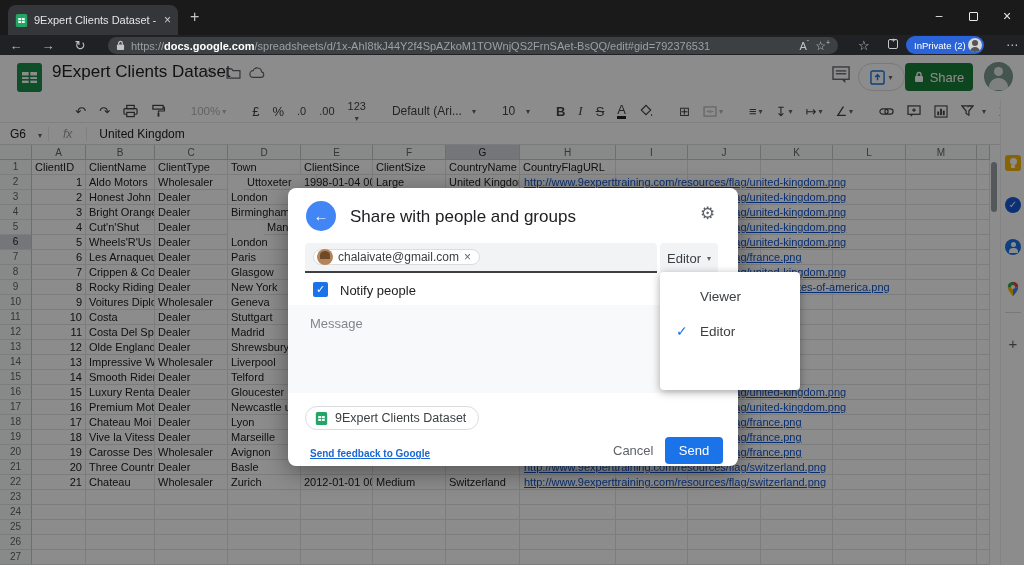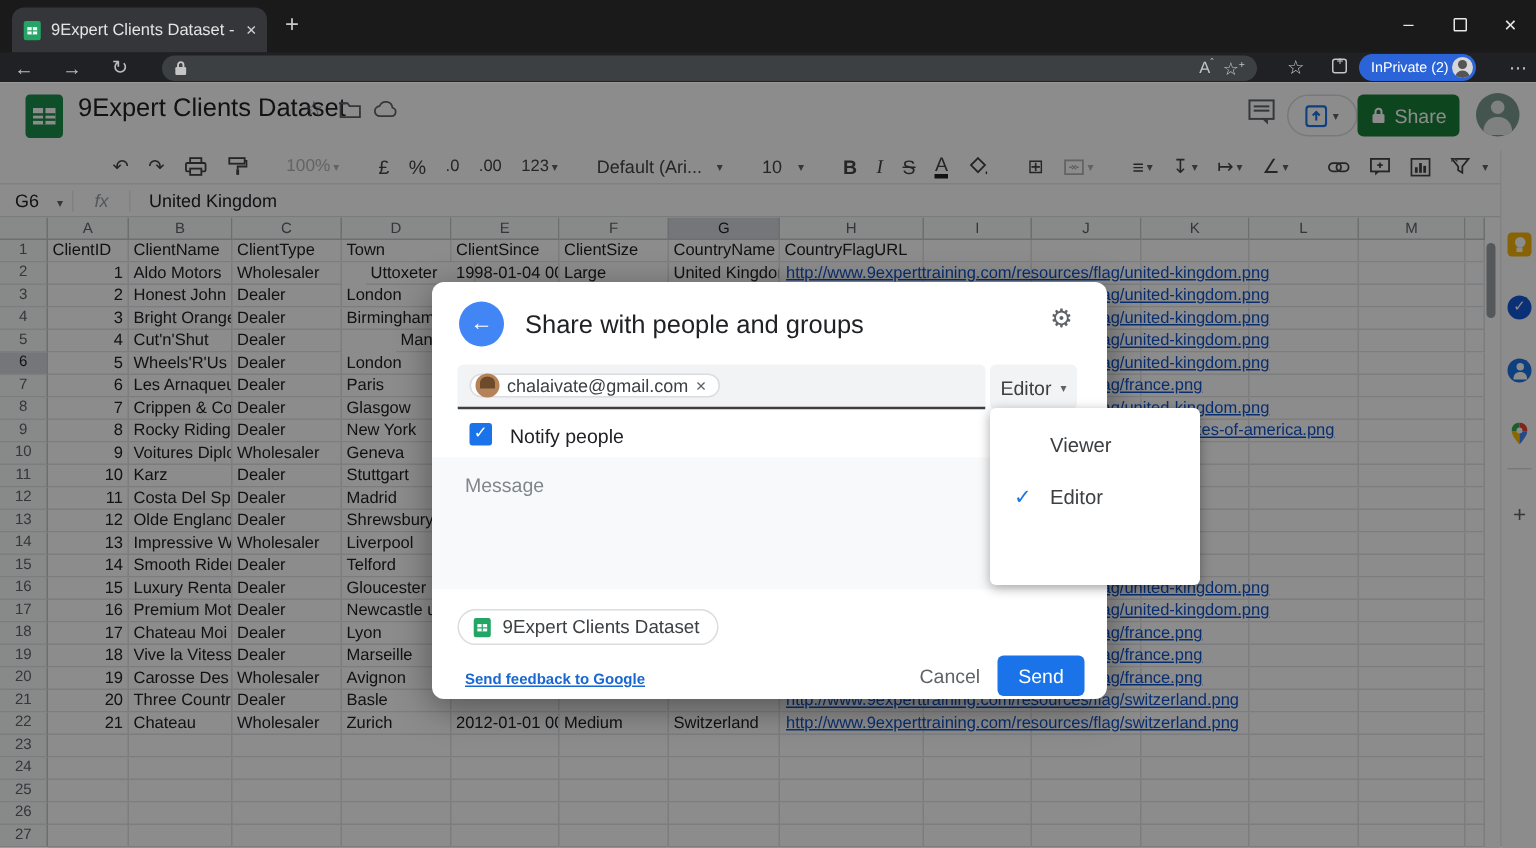--- a/index.html
+++ b/index.html
@@ -137,20 +137,21 @@
 
   <div id="urlrow">
     <span class="navic">←</span>
     <span class="navic">→</span>
     <span class="navic">↻</span>
     <div id="urlfield">
       <svg width="9" height="11" viewBox="0 0 10 12">
           <rect x="1" y="5" width="8" height="6" rx="1" fill="#c5c5c5"></rect>
           <path d="M3 5V3.5a2 2 0 014 0V5" stroke="#c5c5c5" stroke-width="1.4" fill="none"></path>
         </svg>
+      <span class="urltxt"><span>https://</span><b>docs.google.com</b><span>/spreadsheets/d/1x-AhI8tkJ44Y2f4SpAZkoM1TOWnjQS2FrnSAet-BsQQ/edit#gid=792376531</span></span>
       <span class="fieldic" style="margin-left:auto;font-size:11px;">A<sup style="font-size:7px;">ˆ</sup></span>
       <span class="fieldic" style="font-size:12px;">☆<sup style="font-size:7px;">+</sup></span>
     </div>
     <span class="chromeic" style="position:absolute;left:848px;font-size:13px;">☆</span>
     <span class="chromeic" style="position:absolute;left:878px;"><span style="display:inline-block;width:10px;height:10px;border:1px solid #c5c5c5;border-radius:2px;position:relative;"><span style="position:absolute;left:2px;top:-4px;font-size:8px;">+</span></span></span>
     <div id="inprivate">
       <span>InPrivate (2)</span>
       <span class="av"></span>
     </div>
     <span class="chromeic" style="position:absolute;left:996px;">⋯</span>
@@ -217,21 +218,21 @@
       <span class="sep"></span>
       <span class="tb dim">
           <span style="font-size:11.5px;">100%</span> 
           <span class="car">▾</span>
         </span>
       <span class="sep"></span>
       <span class="tb">£</span>
       <span class="tb">%</span>
       <span class="tb" style="font-size:11px;">.0</span>
       <span class="tb" style="font-size:11px;">.00</span>
-      <span class="tb" style="font-size:11px;">
+      <span class="tb" style="font-size:11px;flex-direction:column;">
           <span>123</span>
           <span class="car">▾</span>
         </span>
       <span class="sep"></span>
       <span class="tb">
           <span id="tb-font">Default (Ari...</span>
           <span class="car">▾</span>
         </span>
       <span class="sep"></span>
       <span class="tb" style="font-size:12px;"><span>10</span>&nbsp;&nbsp;<span class="car">▾</span></span>
@@ -491,21 +492,21 @@
           <div class="cell" style="left: 616px; width: 72px;"></div>
           <div class="cell" style="left: 688px; width: 73px;"></div>
           <div class="cell" style="left: 761px; width: 72px;"></div>
           <div class="cell" style="left: 833px; width: 73px;"></div>
           <div class="cell" style="left: 906px; width: 71px;"></div>
           <div class="cell" style="left: 977px; width: 13px;"></div>
         </div>
         <div class="rowhdr" style="top: 165px;">11</div>
         <div class="grow" style="top: 165px;">
           <div class="cell num" style="left: 32px; width: 54px;">10</div>
-          <div class="cell" style="left: 86px; width: 69px;">Karz</div>
+          <div class="cell" style="left: 86px; width: 69px;">Costa</div>
           <div class="cell" style="left: 155px; width: 73px;">Dealer</div>
           <div class="cell" style="left: 228px; width: 73px;">Stuttgart</div>
           <div class="cell" style="left: 301px; width: 72px;"></div>
           <div class="cell" style="left: 373px; width: 73px;"></div>
           <div class="cell" style="left: 446px; width: 74px;"></div>
           <div class="cell" style="left: 520px; width: 96px;"></div>
           <div class="cell" style="left: 616px; width: 72px;"></div>
           <div class="cell" style="left: 688px; width: 73px;"></div>
           <div class="cell" style="left: 761px; width: 72px;"></div>
           <div class="cell" style="left: 833px; width: 73px;"></div>

